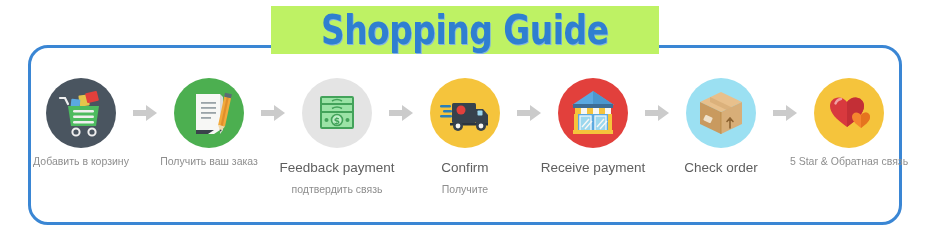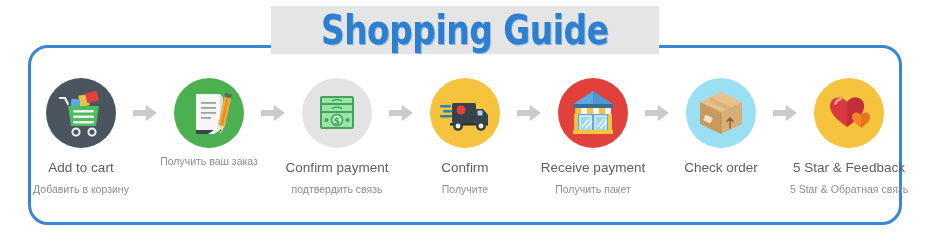--- a/index.html
+++ b/index.html
@@ -35,21 +35,21 @@
   .title-wrap {
     position: absolute;
     left: 0;
     top: 6px;
     width: 930px;
     text-align: center;
     z-index: 5;
   }
   .title-wrap .title-bg {
     display: inline-block;
-    background: #e5e5e5;
+    background: #bef264;
     padding: 0 14px;
   }
   .title {
     display: inline-block;
     font-family: "DejaVu Sans", sans-serif;
     font-weight: bold;
     font-size: 41px;
     line-height: 48px;
     letter-spacing: -0.5px;
     color: #2F7FD0;
@@ -137,21 +137,20 @@
           <rect x="40" y="14" width="12" height="10" rx="1" fill="#E2403C" transform="rotate(-14 46 19)"></rect>
           <rect x="25" y="21" width="9" height="9" rx="1" fill="#5BA9E0" transform="rotate(6 29 25)"></rect>
           <path d="M22 28 h31 l-3 20 h-25 z" fill="#4DBB5F"></path>
           <rect x="27" y="32" width="21" height="2.6" rx="1.3" fill="#EFEFEF"></rect>
           <rect x="27" y="37.5" width="21" height="2.6" rx="1.3" fill="#EFEFEF"></rect>
           <rect x="27" y="43" width="21" height="2.6" rx="1.3" fill="#EFEFEF"></rect>
           <circle cx="30" cy="54" r="3.6" fill="none" stroke="#EFEFEF" stroke-width="2"></circle>
           <circle cx="46" cy="54" r="3.6" fill="none" stroke="#EFEFEF" stroke-width="2"></circle>
         </svg>
       </span>
-      <div class="label-en">Add to cart</div>
       <div class="label-ru">Добавить в корзину</div>
     </div>
 
     <div class="arrow">
       <svg width="24" height="16" viewBox="0 0 24 16">
         <path d="M0 5 h13 v-5 l11 8 -11 8 v-5 h-13 z" fill="#CBCBCB"></path>
       </svg>
     </div>
 
     <div class="step">
@@ -191,21 +190,21 @@
           <rect x="19" y="26" width="32" height="9" rx="1" fill="#9BE3A6" stroke="#43A35A" stroke-width="2"></rect>
           <rect x="19" y="34" width="32" height="16" rx="1" fill="#9BE3A6" stroke="#43A35A" stroke-width="2"></rect>
           <circle cx="35" cy="42" r="5.5" fill="#BFEFC8" stroke="#43A35A" stroke-width="1.6"></circle>
           <text x="35" y="46" font-family="DejaVu Sans, sans-serif" font-size="9" font-weight="bold" fill="#43A35A" text-anchor="middle">$</text>
           <circle cx="24.5" cy="42" r="2" fill="#43A35A"></circle>
           <circle cx="45.5" cy="42" r="2" fill="#43A35A"></circle>
           <path d="M30 23 q5 -3 10 0" stroke="#43A35A" stroke-width="1.6" fill="none"></path>
           <path d="M30 30.5 q5 -3 10 0" stroke="#43A35A" stroke-width="1.6" fill="none"></path>
         </svg>
       </span>
-      <div class="label-en">Confirm payment</div>
+      <div class="label-en">Feedback payment</div>
       <div class="label-ru">подтвердить связь</div>
     </div>
 
     <div class="arrow">
       <svg width="24" height="16" viewBox="0 0 24 16">
         <path d="M0 5 h13 v-5 l11 8 -11 8 v-5 h-13 z" fill="#CBCBCB"></path>
       </svg>
     </div>
 
     <div class="step">
@@ -253,21 +252,20 @@
           <rect x="22" y="38" width="11" height="15" fill="#9BD7EE" stroke="#E8F4FA" stroke-width="1.4"></rect>
           <rect x="37" y="38" width="11" height="15" fill="#9BD7EE" stroke="#E8F4FA" stroke-width="1.4"></rect>
           <path d="M24 49 l7 -8 M27 51 l7 -8" stroke="#F7F7F5" stroke-width="1.4"></path>
           <path d="M39 49 l7 -8 M42 51 l7 -8" stroke="#F7F7F5" stroke-width="1.4"></path>
           <rect x="15" y="52" width="40" height="4" fill="#F5C43C"></rect>
           <rect x="16" y="36" width="4" height="18" fill="#F5C43C"></rect>
           <rect x="50" y="36" width="4" height="18" fill="#F5C43C"></rect>
         </svg>
       </span>
       <div class="label-en">Receive payment</div>
-      <div class="label-ru">Получить пакет</div>
     </div>
 
     <div class="arrow">
       <svg width="24" height="16" viewBox="0 0 24 16">
         <path d="M0 5 h13 v-5 l11 8 -11 8 v-5 h-13 z" fill="#CBCBCB"></path>
       </svg>
     </div>
 
     <div class="step">
       <span class="circle">
@@ -295,18 +293,17 @@
       <span class="circle">
         <svg width="70" height="70" viewBox="0 0 70 70">
           <circle cx="35" cy="35" r="35" fill="#F5C43C"></circle>
           <path d="M33 49 C22 41 16 35 16 28 C16 23 20 19.5 24.5 19.5 C28 19.5 31 21.5 33 24 C35 21.5 38 19.5 41.5 19.5 C46 19.5 50 23 50 28 C50 35 44 41 33 49 Z" fill="#D8393E"></path>
           <path d="M33 24 C35 21.5 38 19.5 41.5 19.5 C46 19.5 50 23 50 28 C50 35 44 41 33 49 Z" fill="#C32F36"></path>
           <path d="M21.5 25.5 q1.5 -4 5.5 -4.5" stroke="#F0A0A4" stroke-width="2.4" fill="none" stroke-linecap="round"></path>
           <path d="M47 50 C41 45.5 38 42.5 38 38.8 C38 36.2 40 34.4 42.3 34.4 C44.1 34.4 45.8 35.5 47 36.9 C48.2 35.5 49.9 34.4 51.7 34.4 C54 34.4 56 36.2 56 38.8 C56 42.5 53 45.5 47 50 Z" fill="#F5862E"></path>
           <path d="M47 36.9 C48.2 35.5 49.9 34.4 51.7 34.4 C54 34.4 56 36.2 56 38.8 C56 42.5 53 45.5 47 50 Z" fill="#E5741F"></path>
         </svg>
       </span>
-      <div class="label-en">5 Star &amp; Feedback</div>
       <div class="label-ru">5 Star &amp; Обратная связь</div>
     </div>
 
   </div>
 </div>
 
 </body></html>

